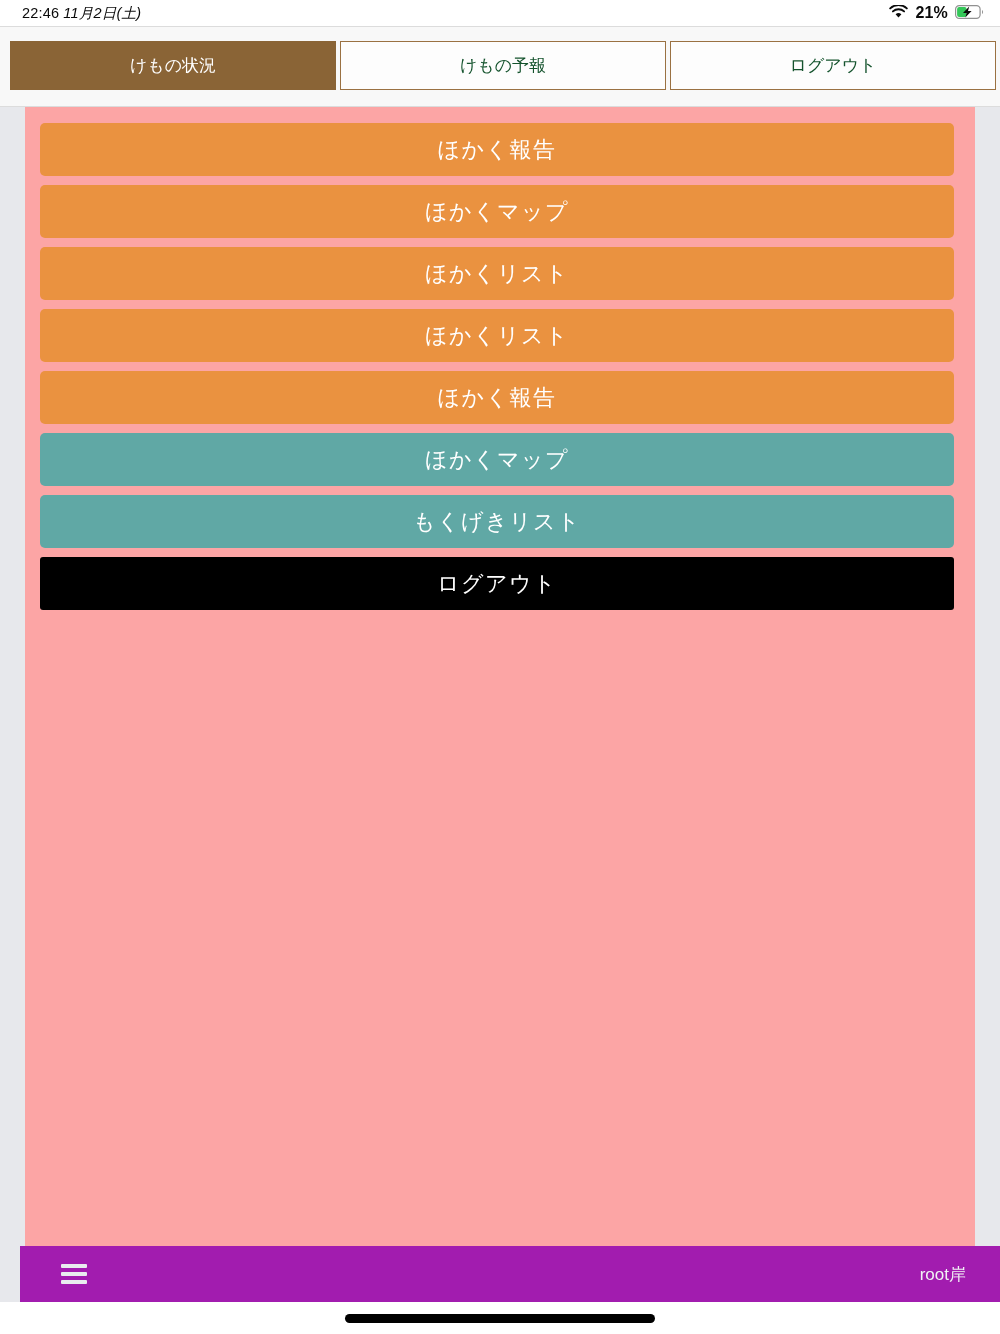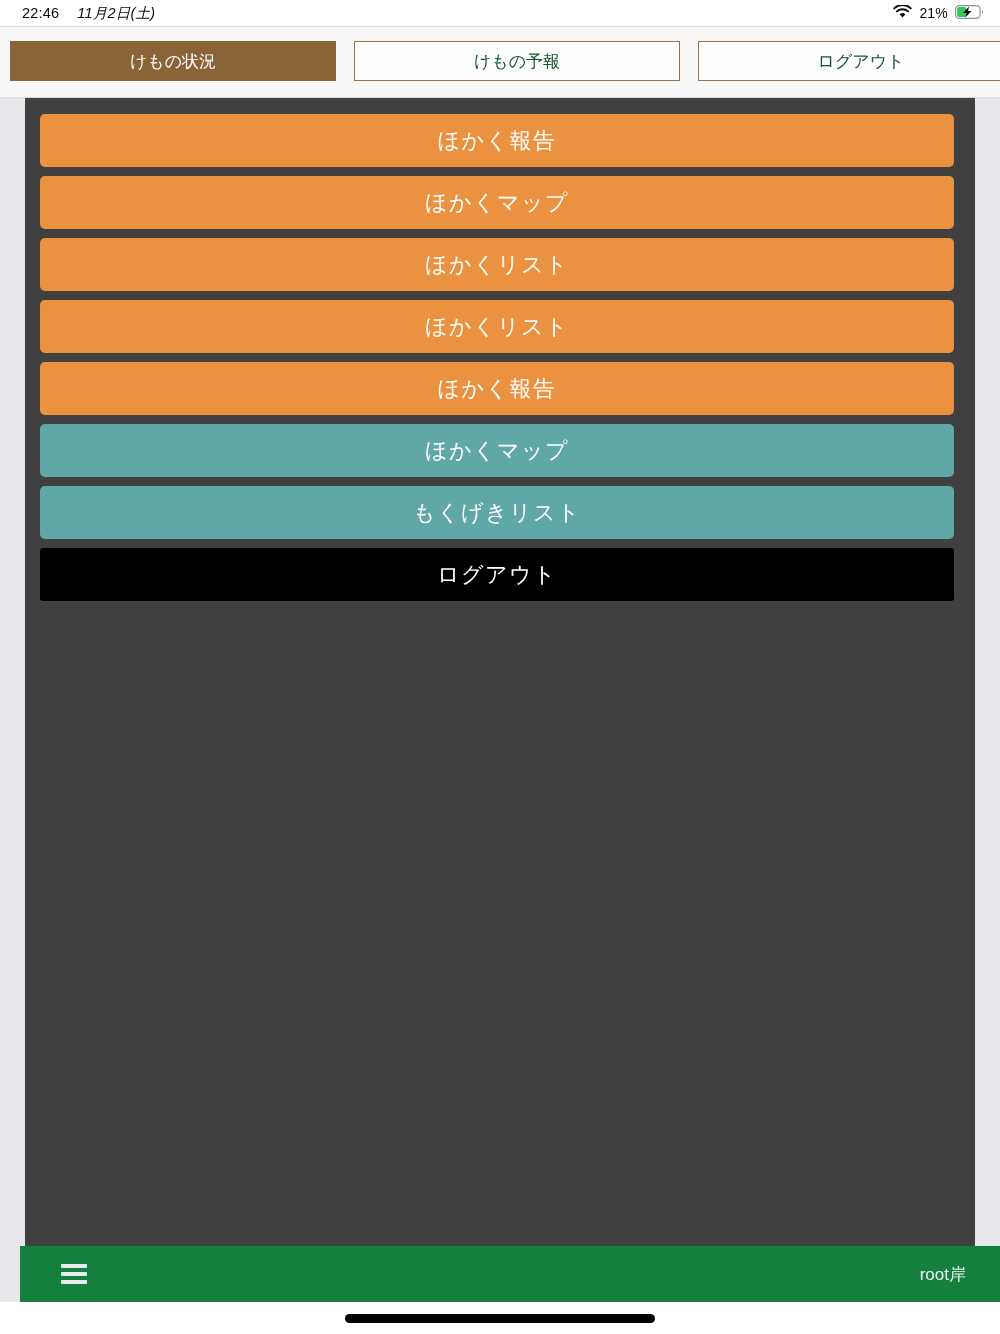--- a/index.html
+++ b/index.html
@@ -26,31 +26,31 @@
     height: 26px;
     flex: 0 0 26px;
     background: #ffffff;
     display: flex;
     align-items: center;
     padding: 0 16px 0 22px;
     font-size: 14px;
     color: #0a0a0a;
     letter-spacing: 0.2px;
   }
-  .status-left { display: flex; align-items: baseline; gap: 18px; }
+  .status-left { display: flex; align-items: baseline; gap: 4px; }
   .status-time { font-size: 14.5px; font-weight: 400; }
   .status-date { font-size: 14.5px; font-weight: 400; font-style: italic; }
   .status-right {
     margin-left: auto;
     display: flex;
     align-items: center;
     gap: 7px;
   }
   .wifi-icon { display: block; }
-  .battery-pct { font-size: 14px; }
+  .battery-pct { font-size: 16px; font-weight: bold; }
   .battery-icon { display: block; }
 
   
   .page-wrap {
     position: relative;
     flex: 1 1 auto;
     background: #e7e8ec;
     display: flex;
     flex-direction: column;
     overflow: hidden;
@@ -58,22 +58,22 @@
 
   .tabbar-zone {
     background: #f8f8f8;
     border-top: 1px solid #dcdcdc;
     border-bottom: 1px solid #dcdcdc;
     padding: 14px 10px 16px 10px;
     flex: 0 0 auto;
   }
   .tabbar {
     display: flex;
-    height: 40px;
-    gap: 18px;
+    height: 49px;
+    gap: 4px;
   }
   .tab {
     flex: 0 0 326px;
     border: 1px solid #9a7142;
     background: #fdfdfd;
     color: #14532d;
     font-size: 17px;
     display: flex;
     align-items: center;
     justify-content: center;
@@ -89,21 +89,21 @@
   
   .content-outer {
     flex: 1 1 auto;
     background: #e7e8ec;
     padding: 0 25px;
     display: flex;
     overflow: hidden;
   }
   .content {
     flex: 1 1 auto;
-    background: #404040;
+    background: #fca5a5;
     padding: 16px 21px 0 15px;
     overflow: hidden;
   }
 
   .btn {
     display: flex;
     align-items: center;
     justify-content: center;
     height: 53px;
     margin-bottom: 9px;
@@ -117,21 +117,21 @@
     cursor: pointer;
     line-height: 1;
   }
   .btn.orange { background: #ea9240; }
   .btn.teal   { background: #60a8a5; }
   .btn.black  { background: #000000; border-radius: 3px; }
 
   
   .footer {
     flex: 0 0 56px;
-    background: #15803d;
+    background: #a21caf;
     display: flex;
     align-items: center;
     padding: 0 34px 0 41px;
     margin-left: 20px;
   }
   .hamburger {
     width: 26px;
     height: 20px;
     display: flex;
     flex-direction: column;

